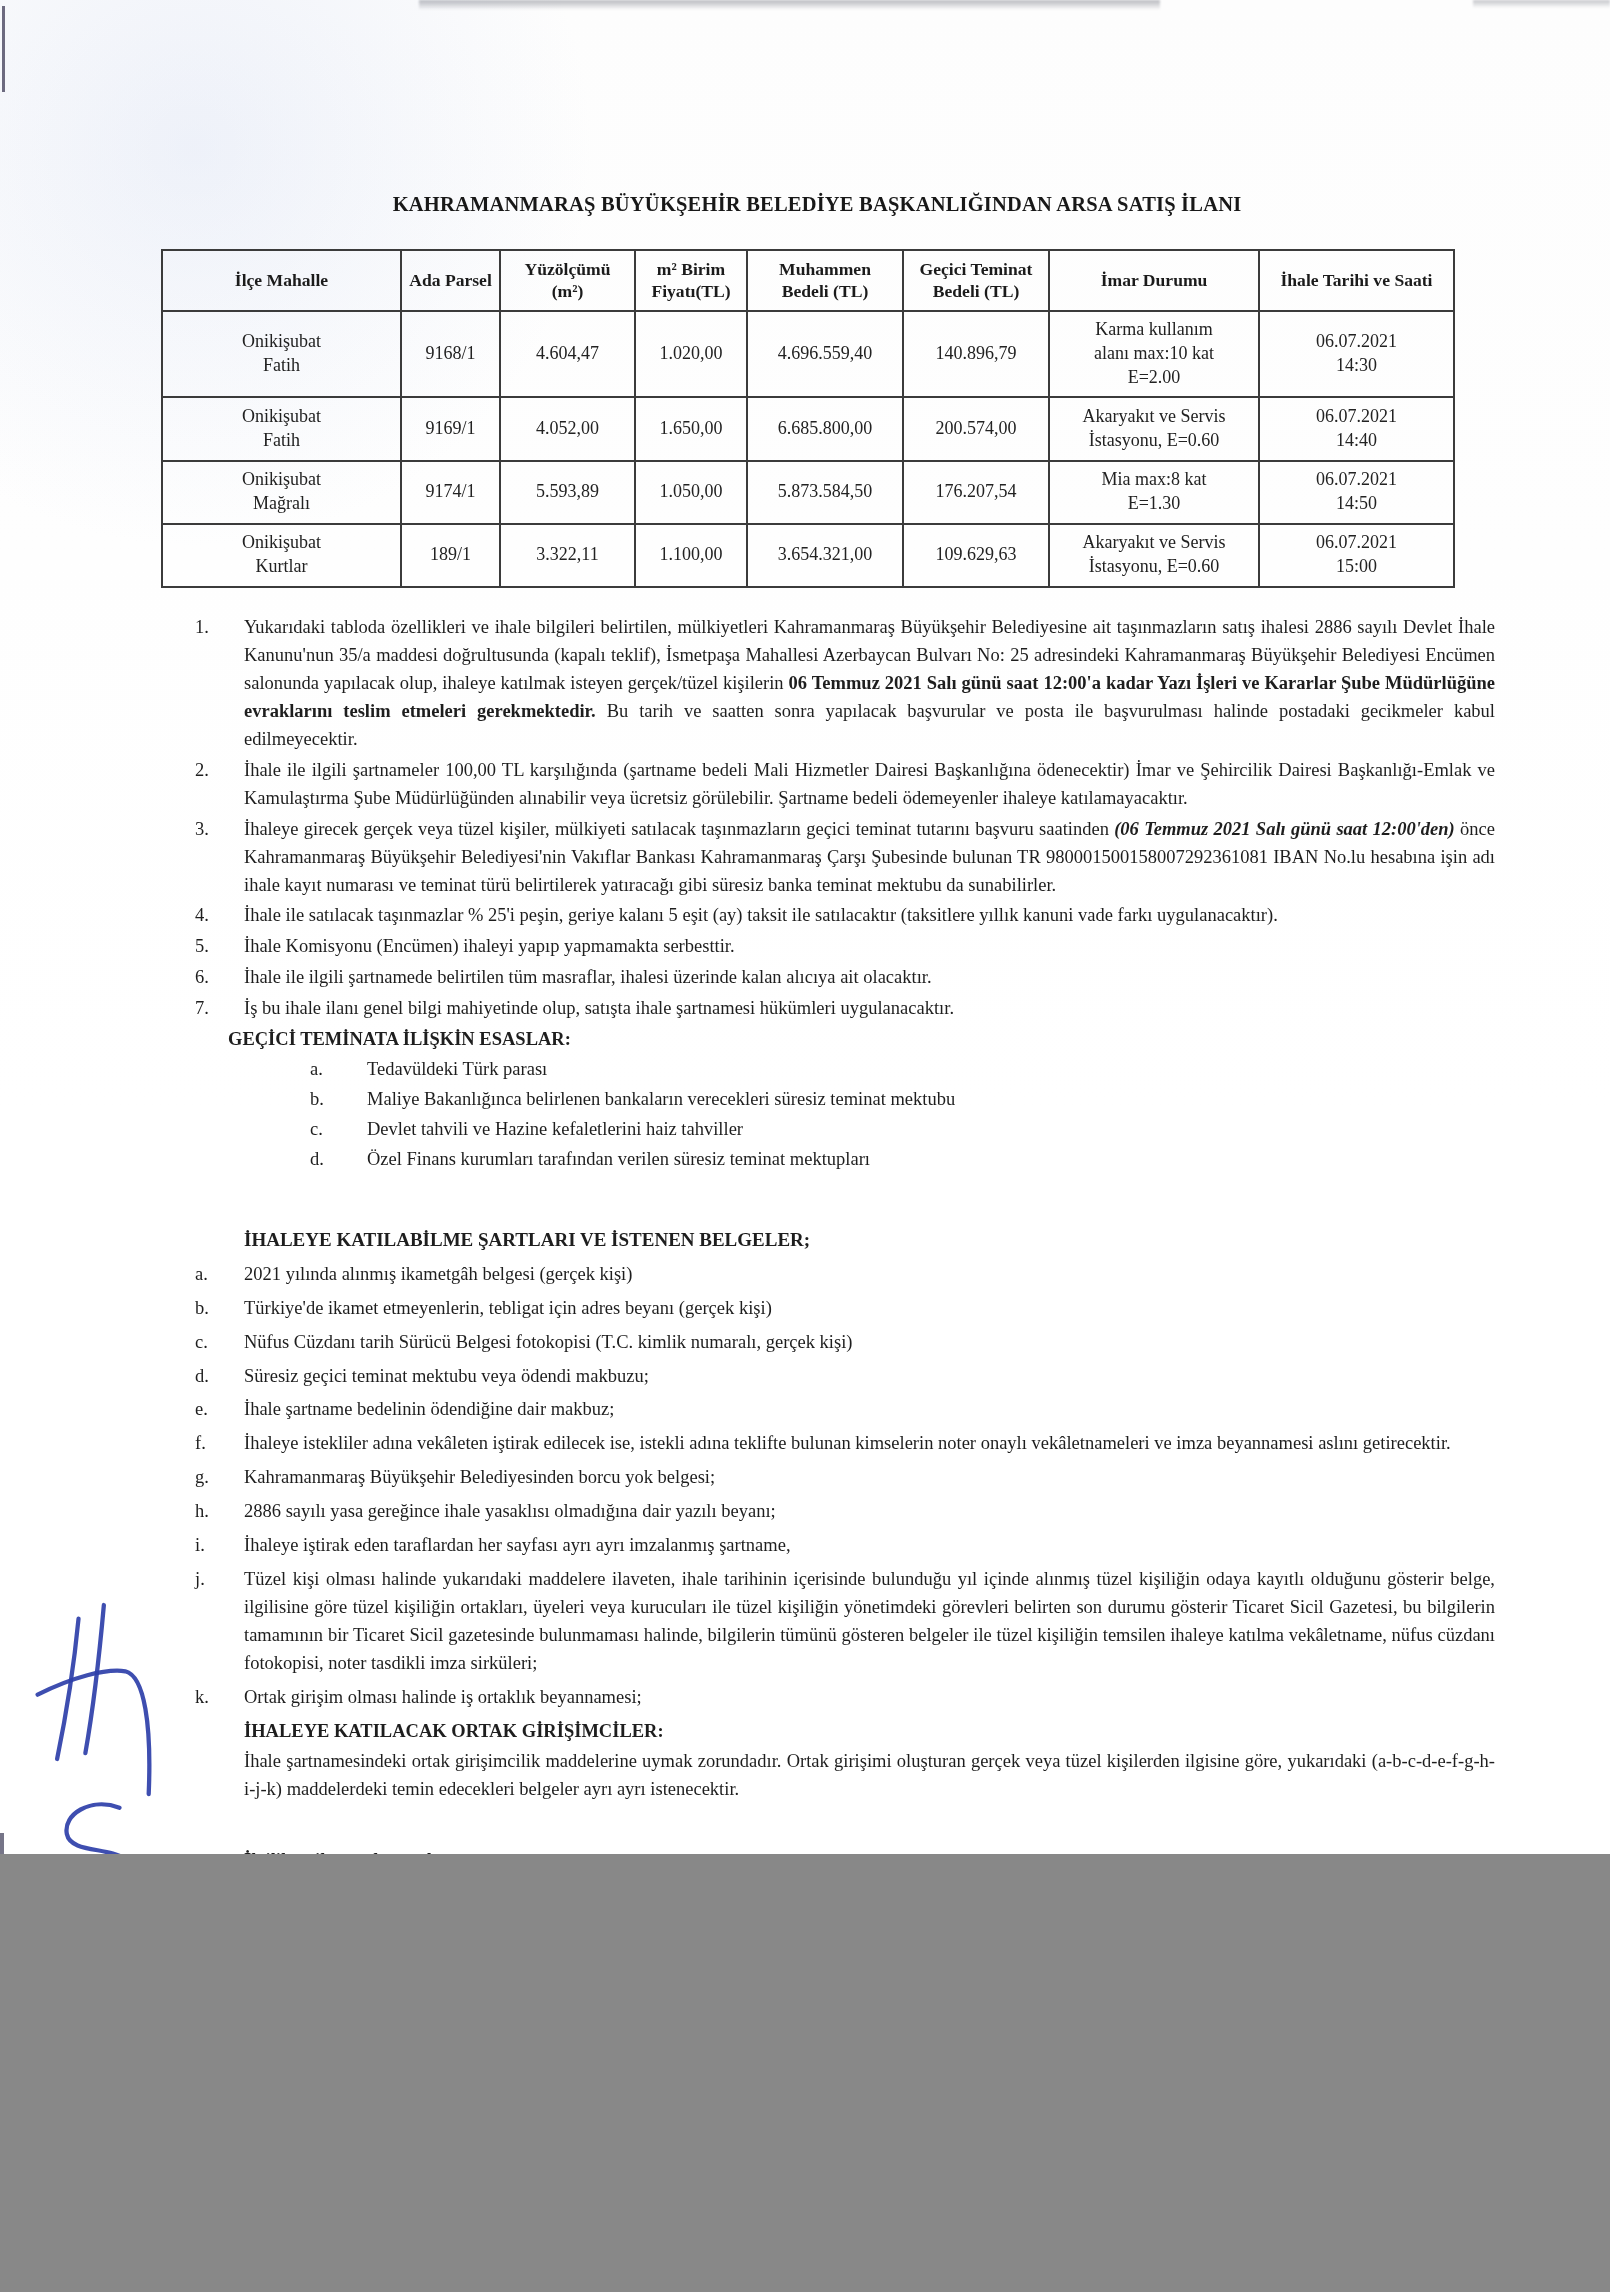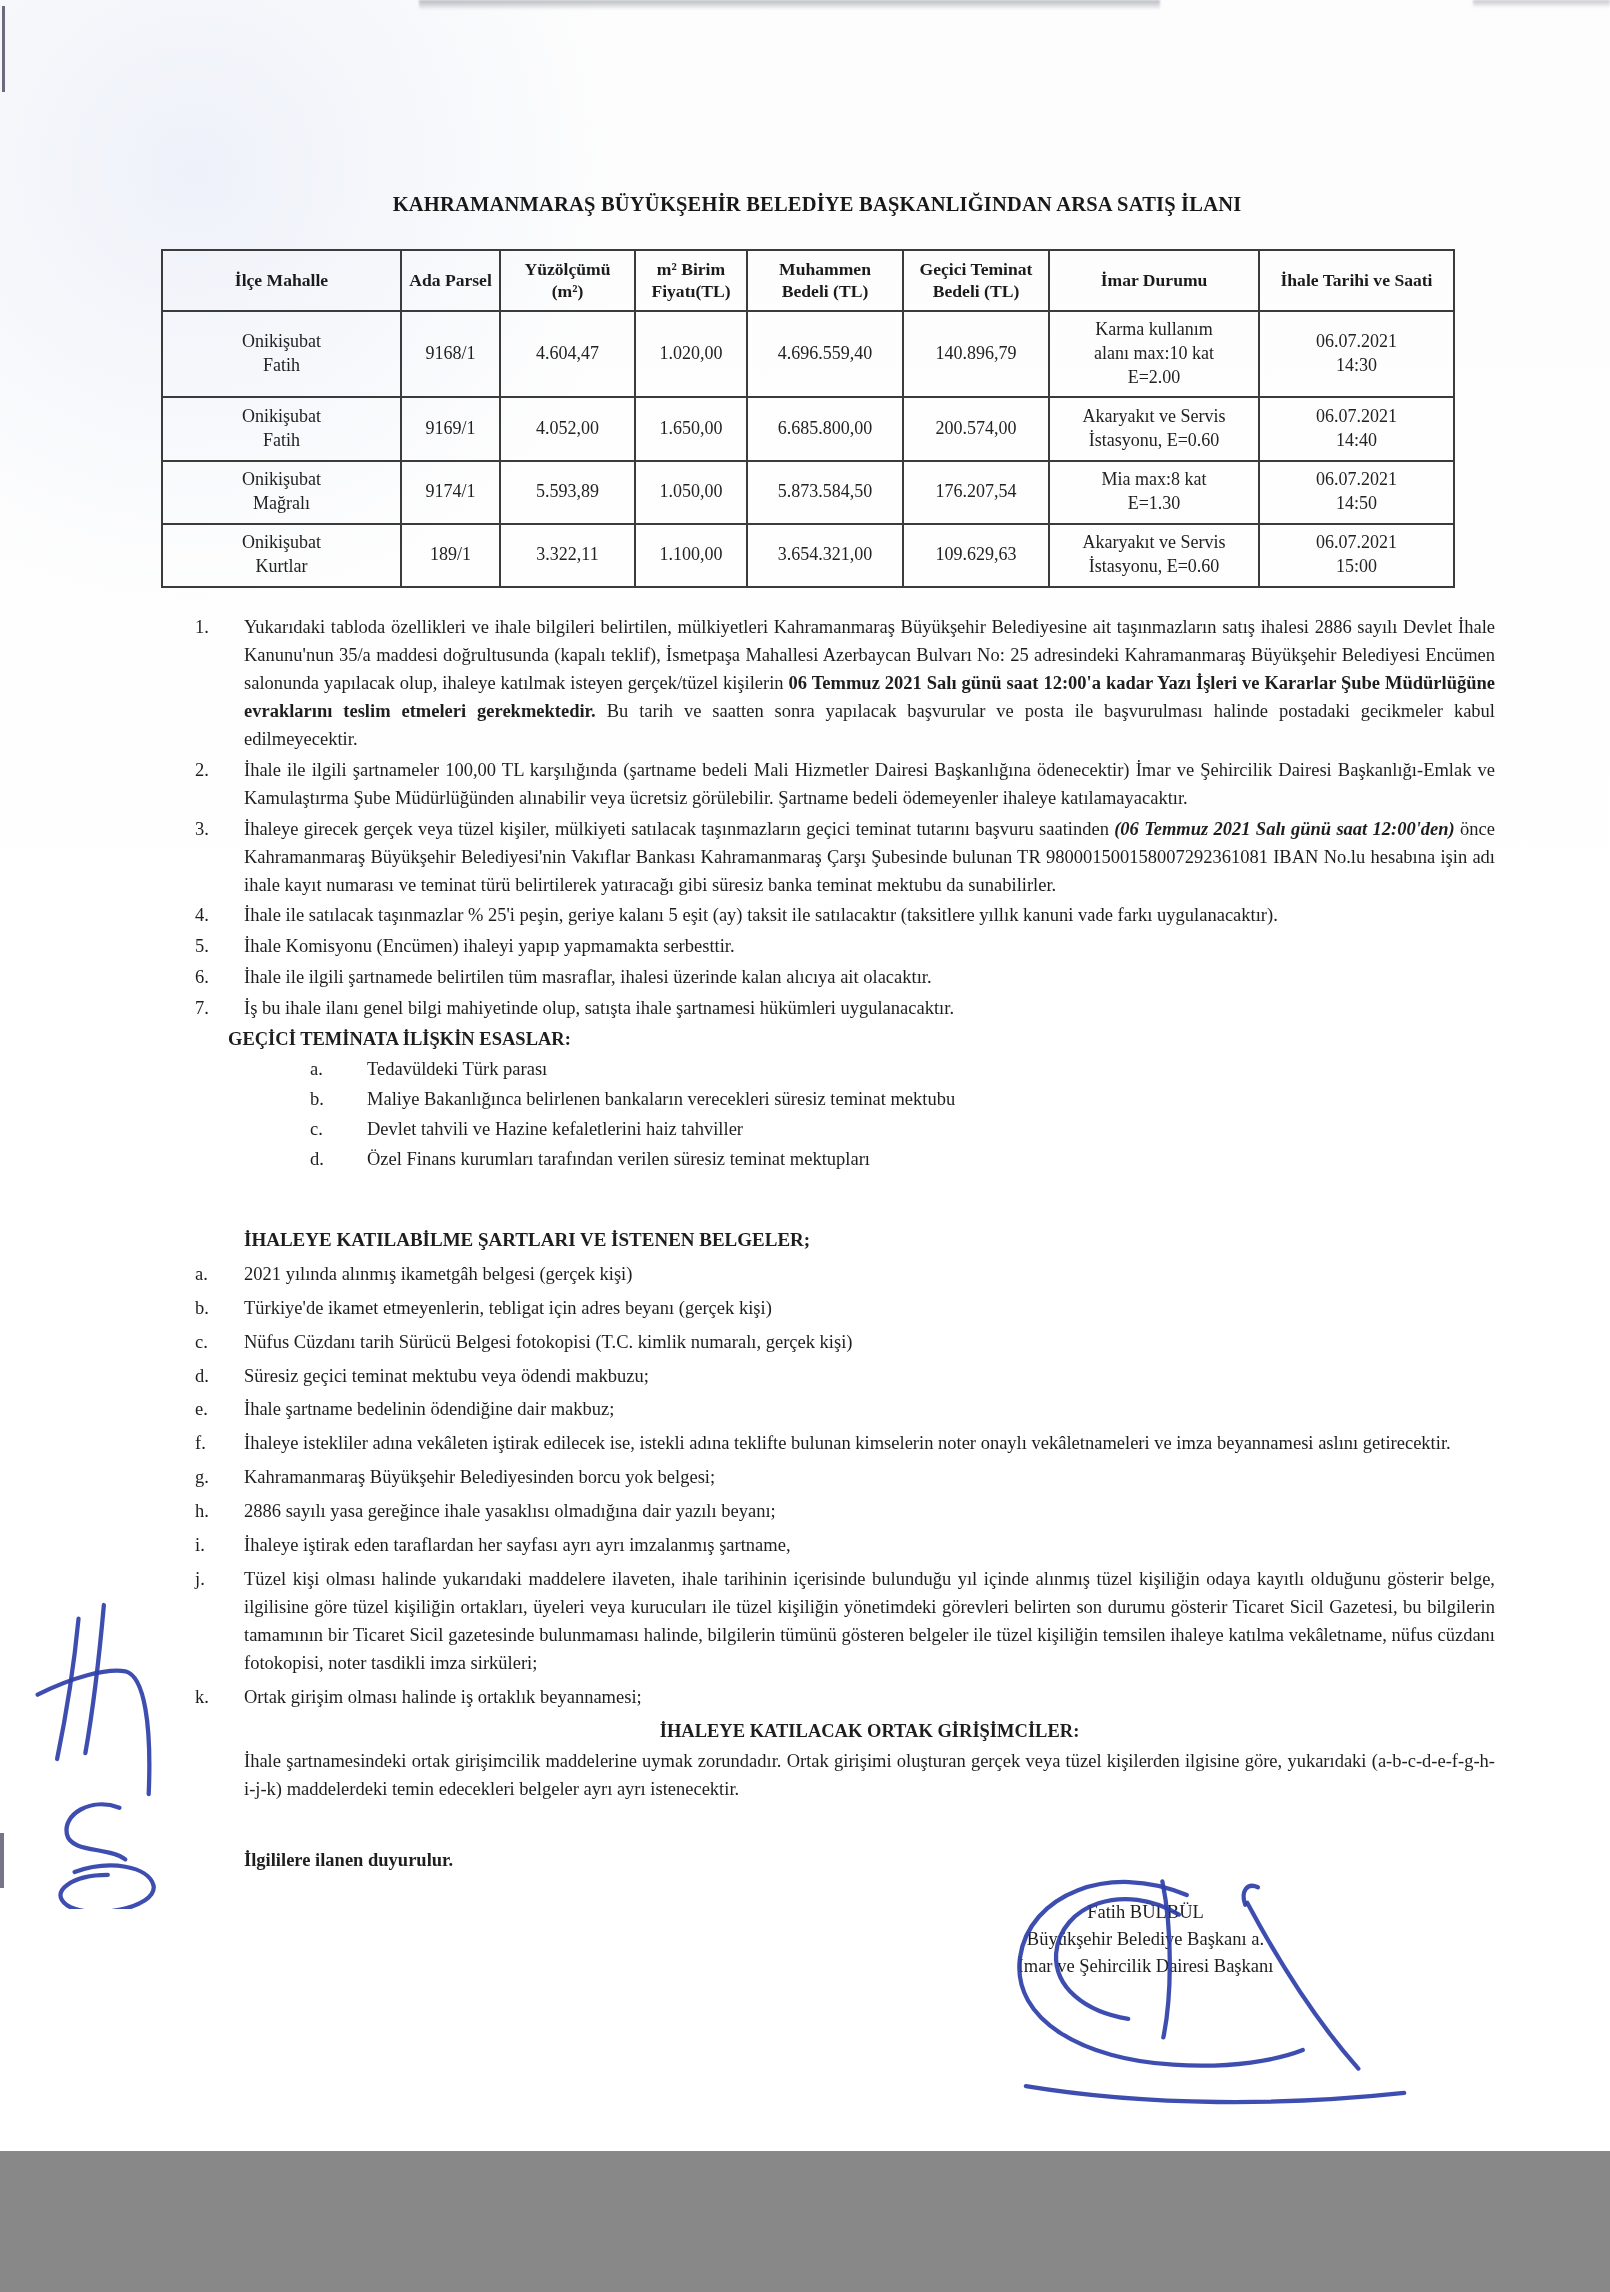--- a/index.html
+++ b/index.html
@@ -1,18 +1,18 @@
 <!DOCTYPE html>
 <html lang="tr"><head>
 <meta charset="utf-8">
 <style>
   html,body{margin:0;padding:0;background:#888;}
   .page{
     position:relative;
-    width:1610px;height:2151px;
+    width:1610px;height:1854px;
     margin:0 auto;
     background:
       radial-gradient(circle at 12% 8%, rgba(198,210,238,.28), transparent 18%),
       linear-gradient(180deg,#fdfdfd 0%, #ffffff 60%);
     background-color:#fefefe;
     font-family:"Liberation Serif","DejaVu Serif",serif;
     color:#1e1e1e;
     overflow:hidden;
   }
   
@@ -61,21 +61,21 @@
 
   .sub-heading{font-weight:bold;margin-left:33px;}
   .sub-item{display:flex;margin:2px 0 2px 115px;}
   .sub-item .marker{flex:none;width:57px;}
 
   .gap-lg{height:51px;}
   .letter-item{display:flex;margin:5.9px 0;}
   .letter-item .marker{flex:none;width:49px;}
   .letter-item .body{flex:1;text-align:justify;}
 
-  .inner-heading{font-weight:bold;margin:3.9px 0 2px 49px;text-align:center;}
+  .inner-heading{font-weight:bold;margin:3.9px 0 2px 49px;}
   .inner-par{margin-left:49px;text-align:justify;}
 
   .closing{font-weight:bold;margin:43px 0 0 49px;}
 
   .sig-block{
     position:relative;
     width:351px;
     margin:25px 174px 0 auto;
     text-align:center;
     font-size:18.5px;line-height:27px;

